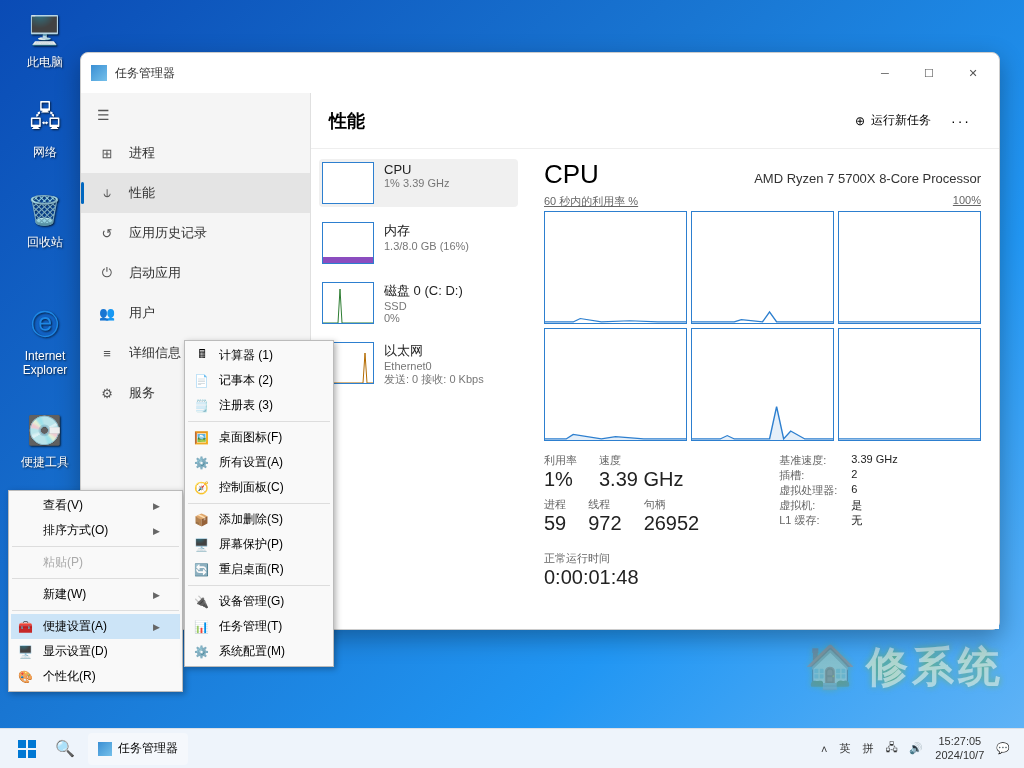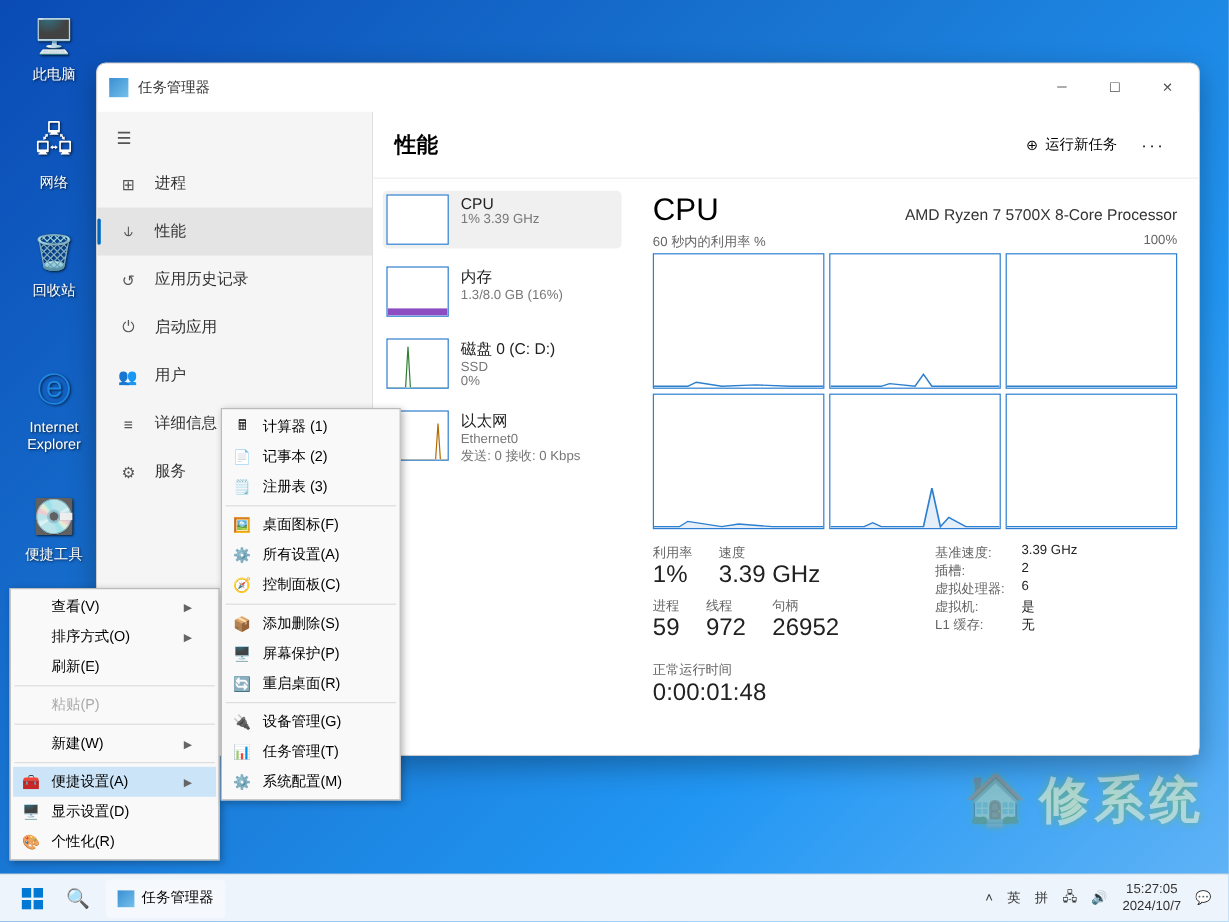--- a/index.html
+++ b/index.html
@@ -42,21 +42,21 @@
 .perf-thumb { width: 52px; height: 42px; border: 1px solid #2d7fcf; background: #fff; margin-right: 10px; position: relative; overflow: hidden; }
 .perf-thumb.mem::after { content:""; position:absolute; bottom:0; left:0; right:0; height:16%; background:#8b4dbf; }
 .perf-thumb.disk svg, .perf-thumb.eth svg { position:absolute; bottom:0; left:0; }
 .perf-info .l1 { font-size: 13px; color: #222; }
 .perf-info .l2 { font-size: 11px; color: #777; }
 
 .perf-main { flex: 1; padding: 10px 18px; display:flex; flex-direction:column; }
 .perf-h { display: flex; align-items: baseline; justify-content: space-between; margin-bottom: 4px; }
 .perf-h h1 { font-size: 26px; font-weight: 400; }
 .perf-h span { font-size: 13px; color: #333; }
-.graph-lbl { display:flex; justify-content:space-between; font-size:11px; color:#666; margin-bottom:2px; }
+.graph-lbl { display:flex; justify-content:space-between; font-size:11px; color:#666; margin-bottom:2px;text-decoration:underline; }
 .graphs { display: grid; grid-template-columns: repeat(3,1fr); grid-template-rows: repeat(2,1fr); gap: 4px; height: 230px; margin-bottom: 12px; }
 .graph { border: 1px solid #2d7fcf; background: #fff; position: relative; overflow: hidden; }
 .graph svg { position:absolute; bottom:0; left:0; width:100%; height:100%; }
 
 .stats { display: flex; gap: 60px; }
 .stat-col .stat-lbl { font-size: 11px; color: #666; }
 .stat-col .stat-val { font-size: 20px; color: #222; margin-bottom: 6px; }
 .stat-grid { font-size: 11px; margin-left: 20px; }
 .stat-grid .row { display: flex; }
 .stat-grid .row .k { width: 72px; color: #666; }
@@ -311,23 +311,20 @@
 
 <div class="ctx-menu ctx1" id="ctx1">
     <div class="ctx-item">
       <span>查看(V)</span>
       <span class="arrow">▶</span>
     </div>
     <div class="ctx-item">
       <span>排序方式(O)</span>
       <span class="arrow">▶</span>
     </div>
-    <div class="ctx-item">
-      <span>刷新(E)</span>
-    </div>
     <div class="ctx-sep"></div>
     <div class="ctx-item" style="color: rgb(170, 170, 170);">
       <span>粘贴(P)</span>
     </div>
     <div class="ctx-sep"></div>
     <div class="ctx-item">
       <span>新建(W)</span>
       <span class="arrow">▶</span>
     </div>
     <div class="ctx-sep"></div>

